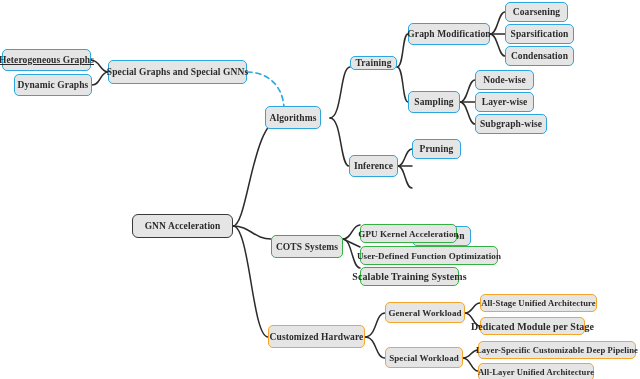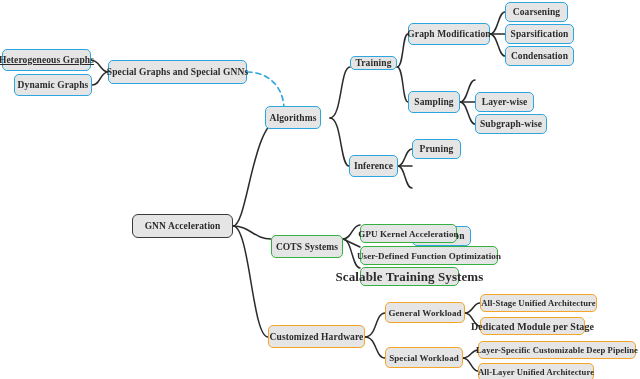--- a/index.html
+++ b/index.html
@@ -81,39 +81,40 @@
   <div class="node blue" style="left:408px;top:23px;width:82px;height:22px;font-size:9.5px;">Graph Modification</div>
 
   <div class="node blue" style="left:505px;top:2px;width:63px;height:20px;font-size:9.5px;">Coarsening</div>
 
   <div class="node blue" style="left:505px;top:24px;width:69px;height:20px;font-size:9.5px;">Sparsification</div>
 
   <div class="node blue" style="left:505px;top:46px;width:69px;height:20px;font-size:9.5px;">Condensation</div>
 
   <div class="node blue" style="left:408px;top:91px;width:52px;height:22px;font-size:9.5px;">Sampling</div>
 
+  <div class="node blue" style="left:475px;top:70px;width:59px;height:20px;font-size:9.5px;">Node-wise</div>
 
   <div class="node blue" style="left:475px;top:92px;width:59px;height:20px;font-size:9.5px;">Layer-wise</div>
 
   <div class="node blue" style="left:475px;top:114px;width:72px;height:20px;font-size:9.5px;">Subgraph-wise</div>
 
   <div class="node blue" style="left:349px;top:155px;width:49px;height:22px;font-size:9.5px;">Inference</div>
 
   <div class="node blue" style="left:412px;top:139px;width:49px;height:20px;font-size:9.5px;">Pruning</div>
 
 
   <div class="node blue" style="left:412px;top:178px;width:59px;height:20px;font-size:9.5px;margin-top:48px;">Distillation</div>
 
   <div class="node green" style="left:271px;top:227px;width:72px;height:23px;font-size:9.5px;">COTS Systems</div>
 
   <div class="node green" style="left:360px;top:216px;width:97px;height:19px;font-size:9px;">GPU Kernel Acceleration</div>
 
   <div class="node green" style="left:360px;top:238px;width:138px;height:19px;font-size:9px;">User-Defined Function Optimization</div>
 
-  <div class="node green" style="left:360px;top:259px;width:99px;height:19px;font-size:13px;">Scalable Training Systems</div>
+  <div class="node green" style="left:360px;top:259px;width:99px;height:19px;font-size:10px;">Scalable Training Systems</div>
 
   <div class="node orange" style="left:268px;top:325px;width:97px;height:23px;font-size:9.5px;">Customized Hardware</div>
 
   <div class="node orange" style="left:385px;top:302px;width:80px;height:21px;font-size:9px;">General Workload</div>
 
   <div class="node orange" style="left:480px;top:294px;width:117px;height:18px;font-size:8.6px;">All-Stage Unified Architecture</div>
 
   <div class="node orange" style="left:480px;top:317px;width:105px;height:18px;font-size:10px;">Dedicated Module per Stage</div>
 
   <div class="node orange" style="left:385px;top:347px;width:78px;height:21px;font-size:9px;">Special Workload</div>

